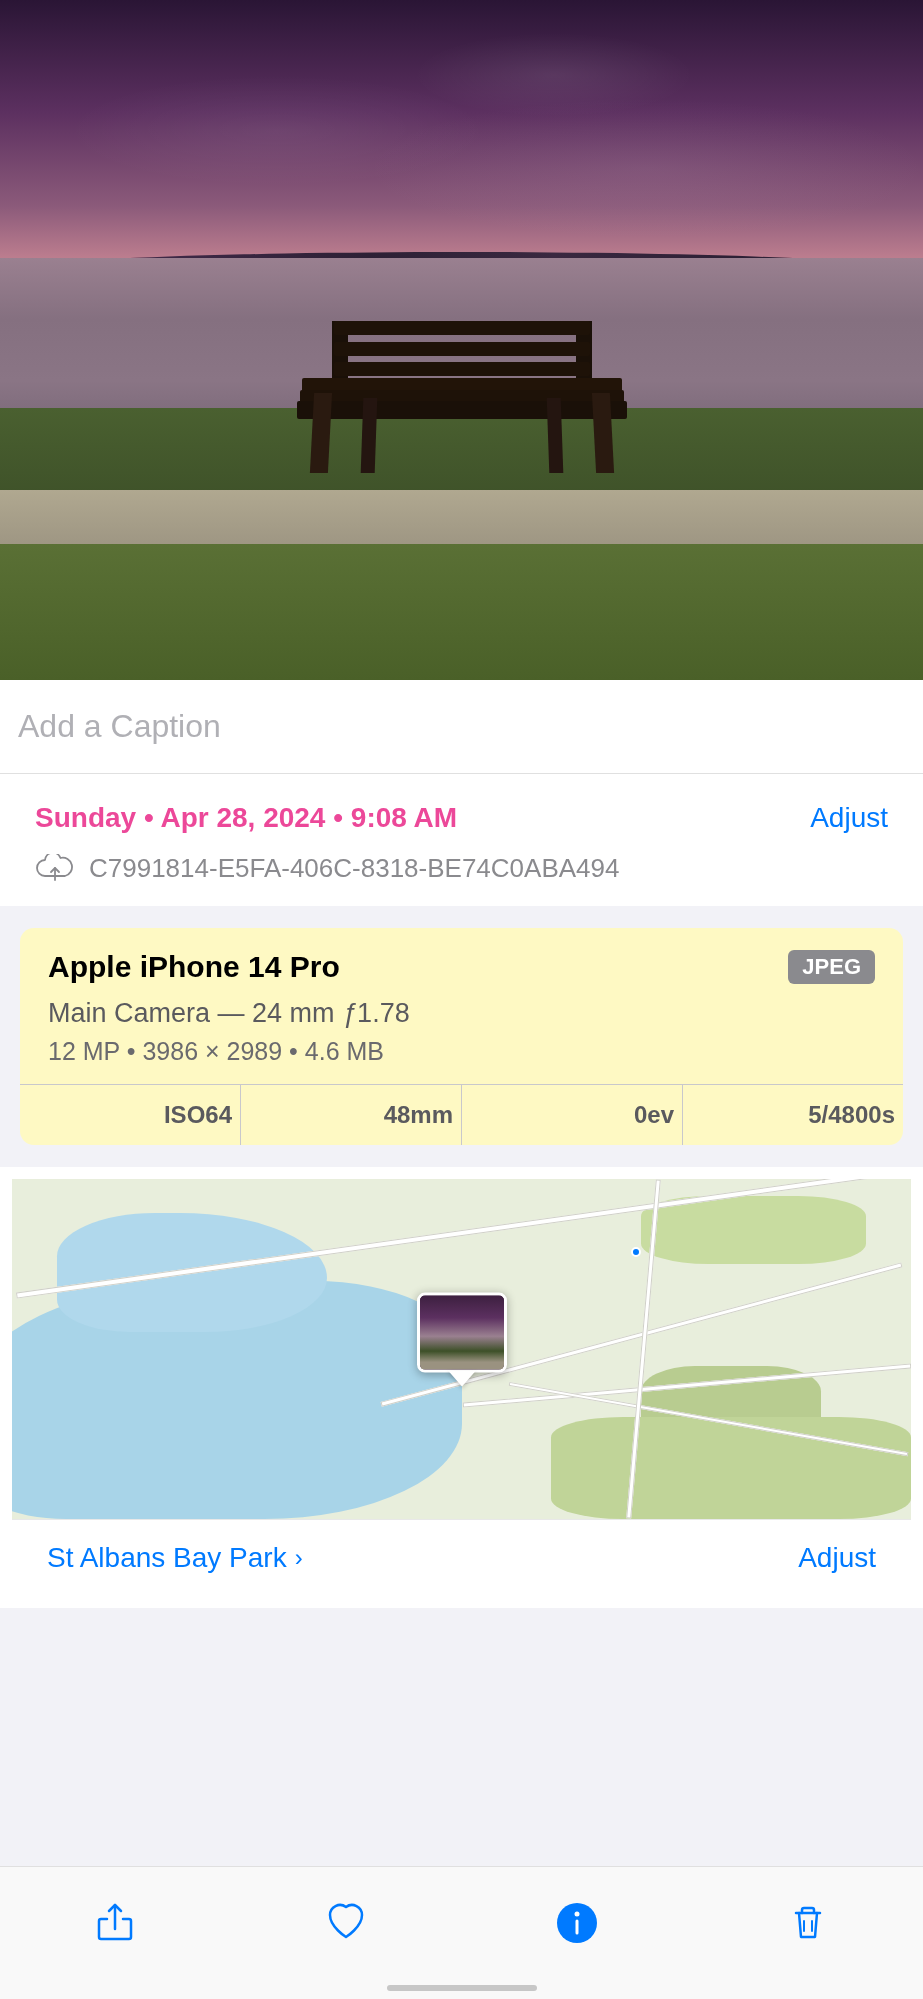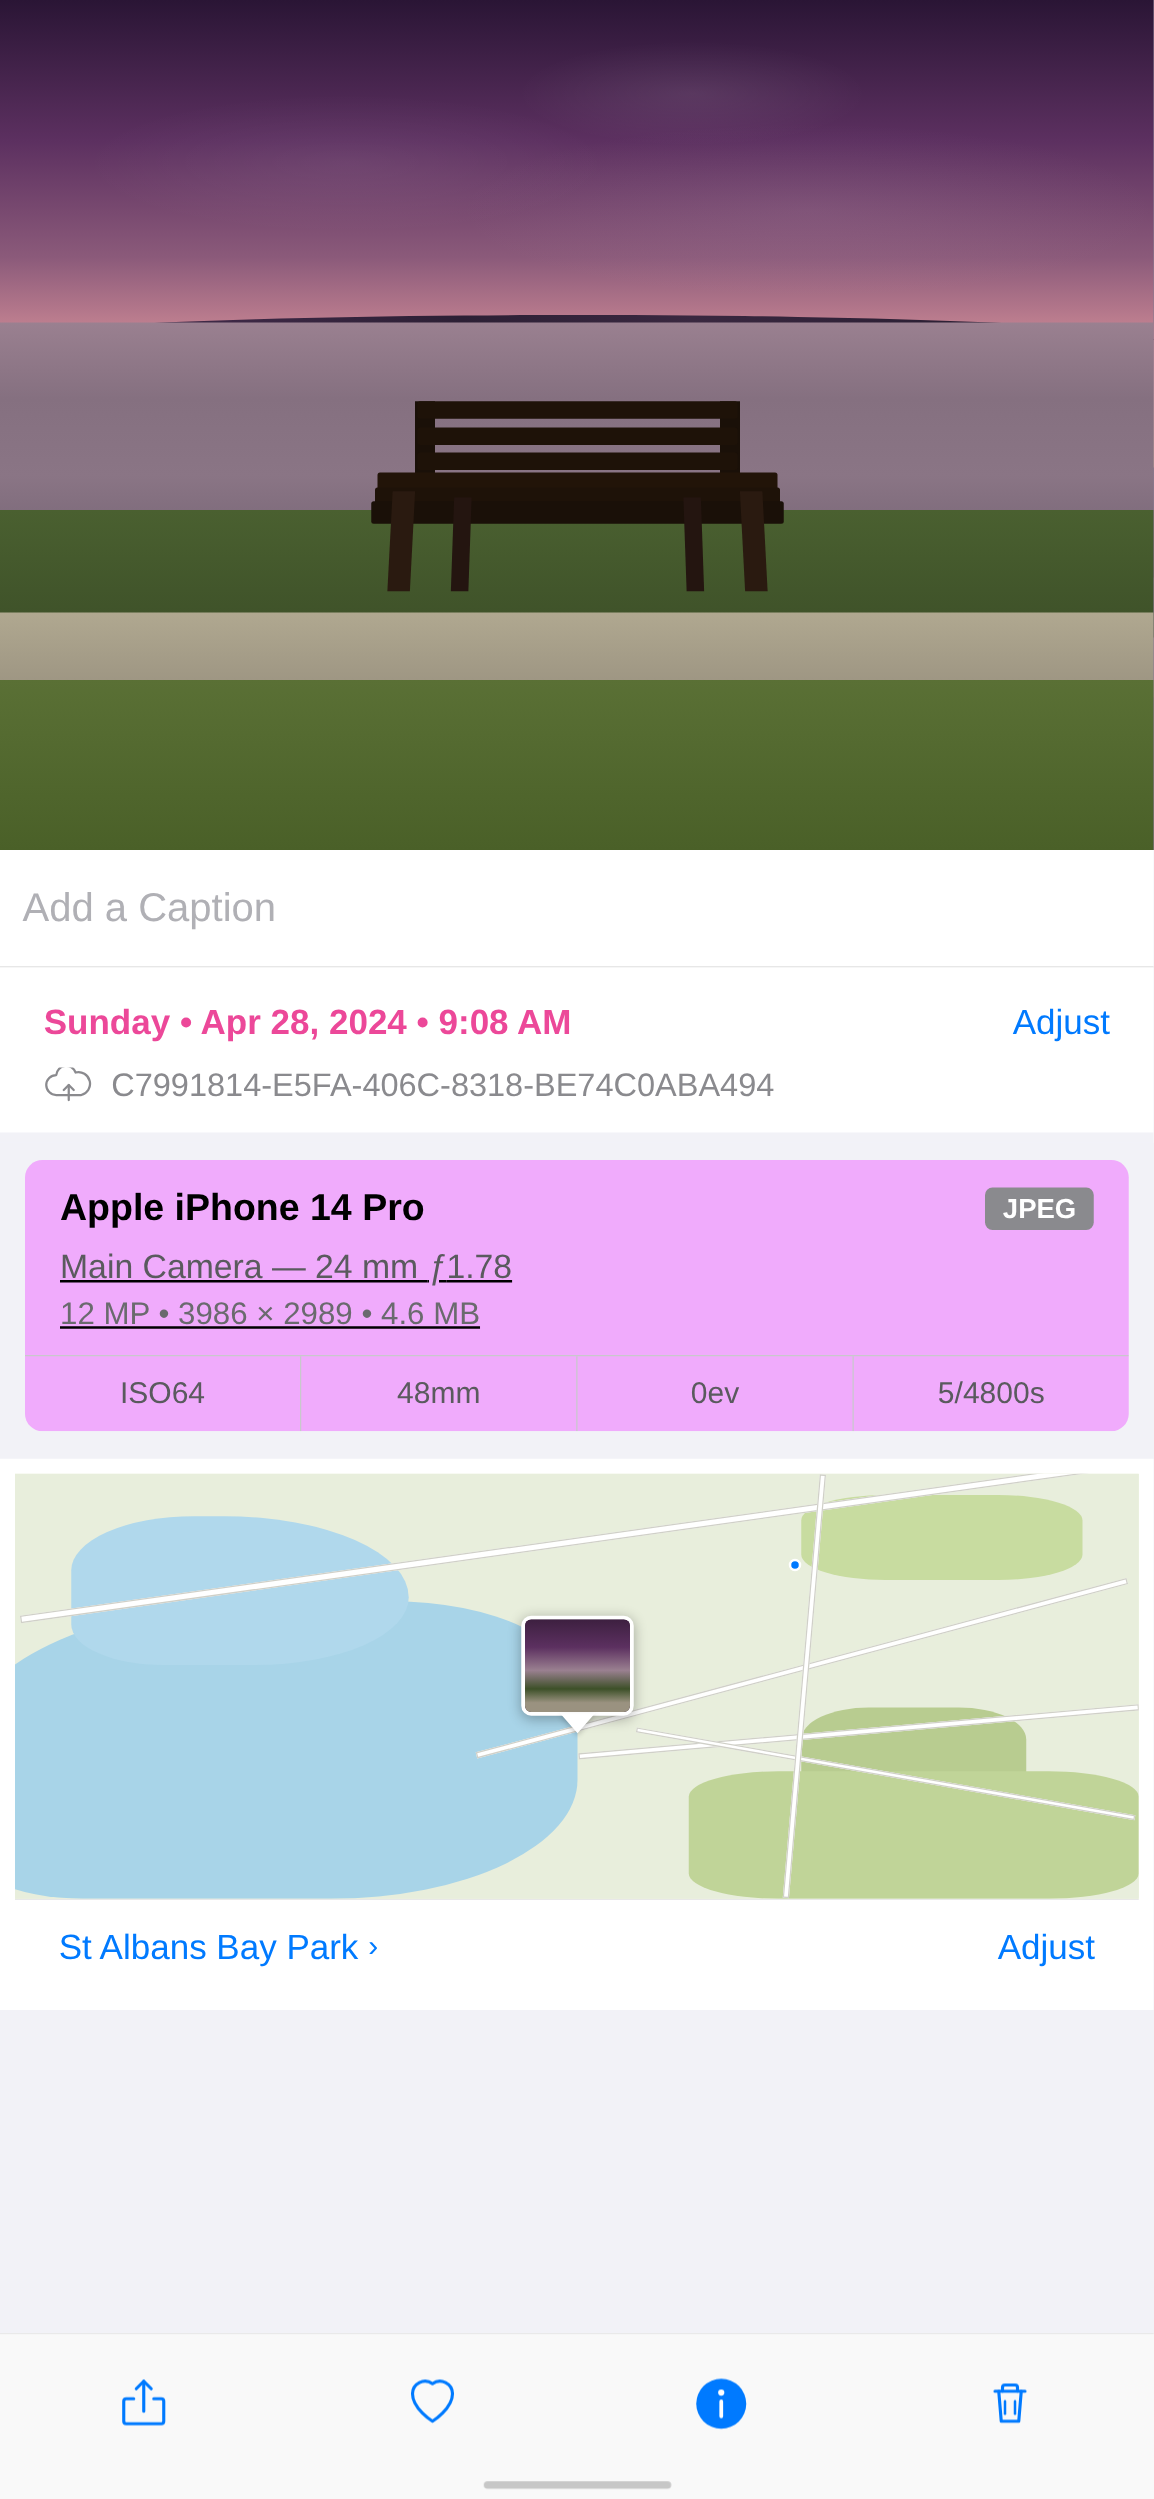--- a/index.html
+++ b/index.html
@@ -252,21 +252,21 @@
     }
 
     
     .camera-section {
       background: #f2f2f7;
       margin: 0 0 0 0;
       border-bottom: 8px solid #f2f2f7;
     }
 
     .camera-card {
-      background: #f0abfc;
+      background: #fef9c3;
       border-radius: 14px;
       margin: 0 20px;
       overflow: hidden;
     }
 
     .camera-header {
       display: flex;
       justify-content: space-between;
       align-items: center;
       padding: 22px 28px 14px;
@@ -282,21 +282,20 @@
       background: #8a8a8e;
       color: #ffffff;
       font-size: 22px;
       font-weight: 600;
       padding: 4px 14px;
       border-radius: 6px;
     }
 
     .camera-details {
       padding: 0 28px 14px;
-      text-decoration: underline;
     }
 
     .camera-lens {
       font-size: 27px;
       color: #5a5a5e;
       margin-bottom: 8px;
     }
 
     .camera-lens em {
       font-style: italic;
@@ -308,25 +307,26 @@
     }
 
     .camera-exif {
       display: flex;
       border-top: 1px solid #c8c8cc;
       margin-top: 4px;
     }
 
     .exif-item {
       flex: 1;
-      text-align: center;
+      text-align: right;
       padding: 16px 8px;
       font-size: 24px;
       color: #5a5a5e;
       border-right: 1px solid #c8c8cc;
+      font-weight: bold;
     }
 
     .exif-item:last-child {
       border-right: none;
     }
 
     
     .map-section {
       background: #ffffff;
       padding: 12px;

